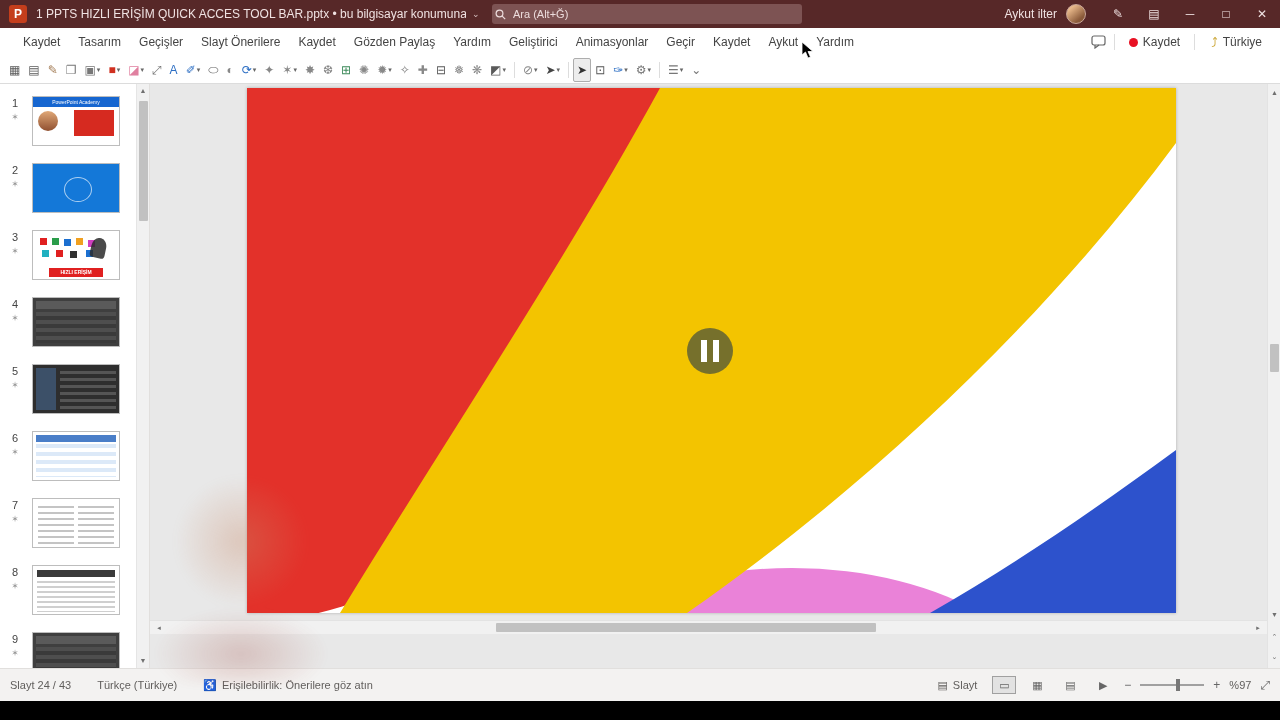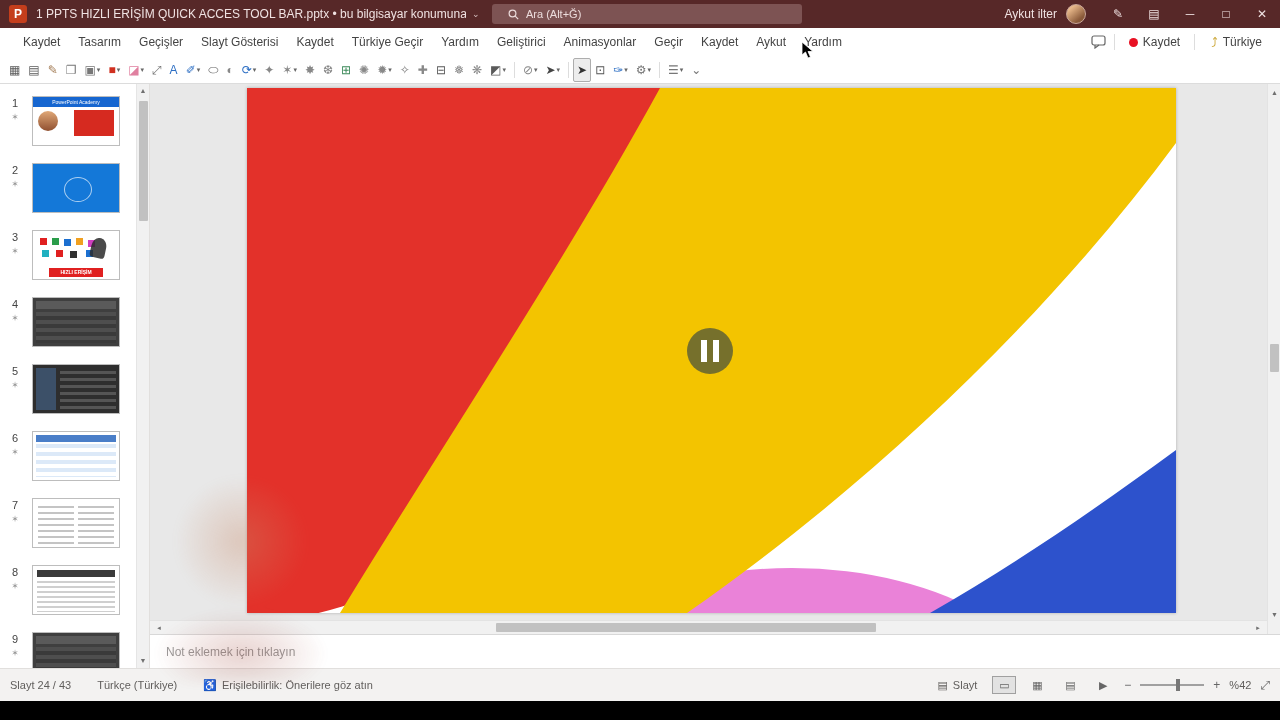--- a/index.html
+++ b/index.html
@@ -8,21 +8,21 @@
          font-family:"Liberation Sans", sans-serif; background:#e8e8e8; }
 
   
   #titlebar { height:28px; background:#572828; display:flex; align-items:center;
               color:#f0e2e2; font-size:12px; position:relative; }
   .ppt-logo { width:18px; height:18px; margin:0 9px 0 9px; background:#c43e1c; border-radius:3px;
               color:#fff; font-weight:bold; font-size:12px; display:flex; align-items:center; justify-content:center; }
   .tb-title { white-space:nowrap; overflow:hidden; max-width:430px; }
   .tb-chev { margin-left:6px; font-size:9px; color:#d8c2c2; }
   .tb-search { position:absolute; left:492px; top:4px; width:310px; height:20px; background:#7d5353;
-               border-radius:3px; display:flex; align-items:center; gap:7px; padding-left:16px;
+               border-radius:3px; display:flex; align-items:center; gap:7px; padding-left:3px;
                color:#ecdcdc; font-size:11px;text-align:center; }
   .tb-right { margin-left:auto; display:flex; align-items:center; height:100%; }
   .tb-user { font-size:12px; margin-right:9px; }
   .avatar { width:20px; height:20px; border-radius:50%; margin-right:14px;
             background:linear-gradient(140deg,#e8b88a 20%,#8a5a3a 75%); border:1px solid #caa79a; }
   .tb-btn { width:36px; height:28px; display:flex; align-items:center; justify-content:center;
             font-size:12px; color:#f0e2e2; }
 
   
   #menubar { height:28px; background:#fff; display:flex; align-items:center;
@@ -176,23 +176,23 @@
       <span class="tb-btn">□</span>
       <span class="tb-btn">✕</span>
     </div>
   </div>
 
   <div id="menubar">
     <div id="menu-items" style="display:flex;align-items:center;">
         <div class="menu-item">Kaydet</div>
         <div class="menu-item">Tasarım</div>
         <div class="menu-item">Geçişler</div>
-        <div class="menu-item">Slayt Gösterisi</div>
+        <div class="menu-item">Slayt Önerilere</div>
         <div class="menu-item">Kaydet</div>
-        <div class="menu-item">Türkiye Geçir</div>
+        <div class="menu-item">Gözden Paylaş</div>
         <div class="menu-item">Yardım</div>
         <div class="menu-item">Geliştirici</div>
         <div class="menu-item">Animasyonlar</div>
         <div class="menu-item">Geçir</div>
         <div class="menu-item">Kaydet</div>
         <div class="menu-item">Aykut</div>
         <div class="menu-item">Yardım</div>
       </div>
     <div id="menu-right">
       <svg width="15" height="14" viewBox="0 0 15 14">
@@ -438,23 +438,20 @@
         <div class="sb-arrow" style="bottom:24px;">⌃</div>
         <div class="sb-arrow" style="bottom:4px;">⌄</div>
       </div>
 
       <div id="h-scrollbar">
         <div class="sb-arrow" style="left:2px;">◂</div>
         <div id="h-thumb"></div>
         <div class="sb-arrow" style="right:2px;">▸</div>
       </div>
 
-      <div id="notes-pane">
-        <span>Not eklemek için tıklayın</span>
-      </div>
     </div>
   </div>
 
   <div id="statusbar">
     <span class="st-item">Slayt 24 / 43</span>
     <span class="st-item">Türkçe (Türkiye)</span>
     <span class="st-item">
       <span>♿</span>
       <span>Erişilebilirlik: Önerilere göz atın</span>
     </span>
@@ -465,21 +462,21 @@
       </span>
       <div class="view-btn sel">▭</div>
       <div class="view-btn">▦</div>
       <div class="view-btn">▤</div>
       <div class="view-btn">▶</div>
       <span class="zoom-sign">−</span>
       <div class="zoom-track">
         <div class="zoom-handle"></div>
       </div>
       <span class="zoom-sign">+</span>
-      <span>%42</span>
+      <span>%97</span>
       <span class="zoom-sign">⤢</span>
     </div>
   </div>
 
   <div id="letterbox"></div>
 
   <div id="webcam"></div>
 
   <svg id="cursor" width="14" height="18" viewBox="0 0 14 18">
     <path d="M1,1 L1,14 L4.5,11 L7,17 L9.5,16 L7,10.5 L12,10.5 Z" fill="#000" stroke="#fff" stroke-width="0.8"></path>

